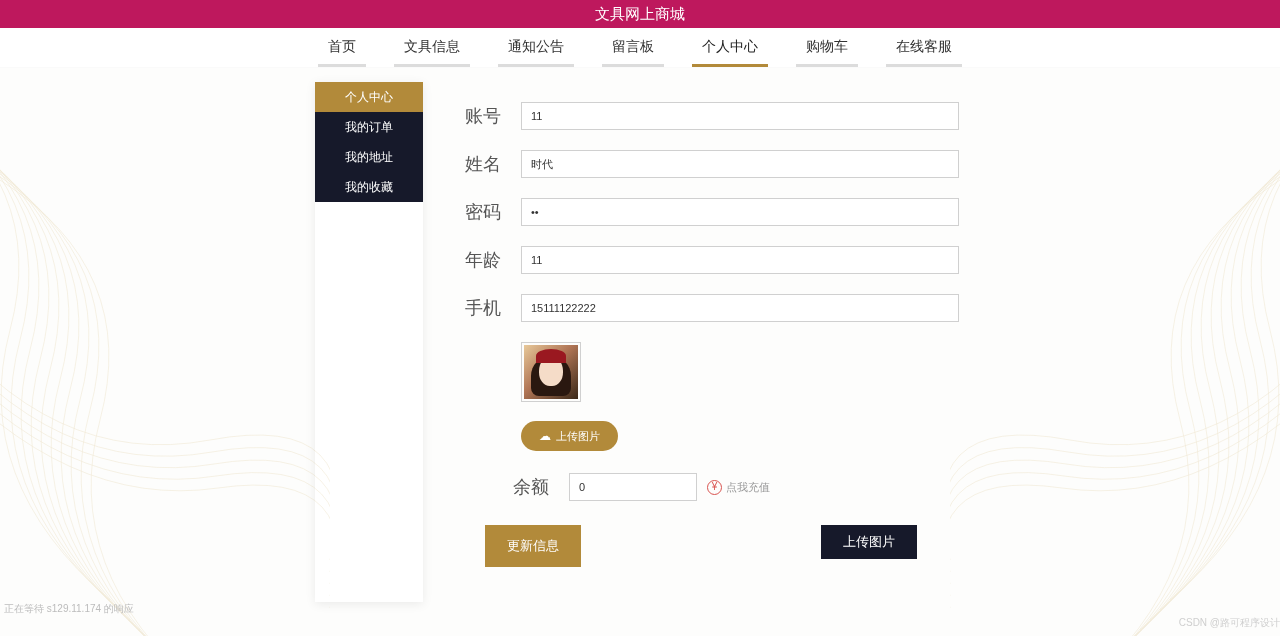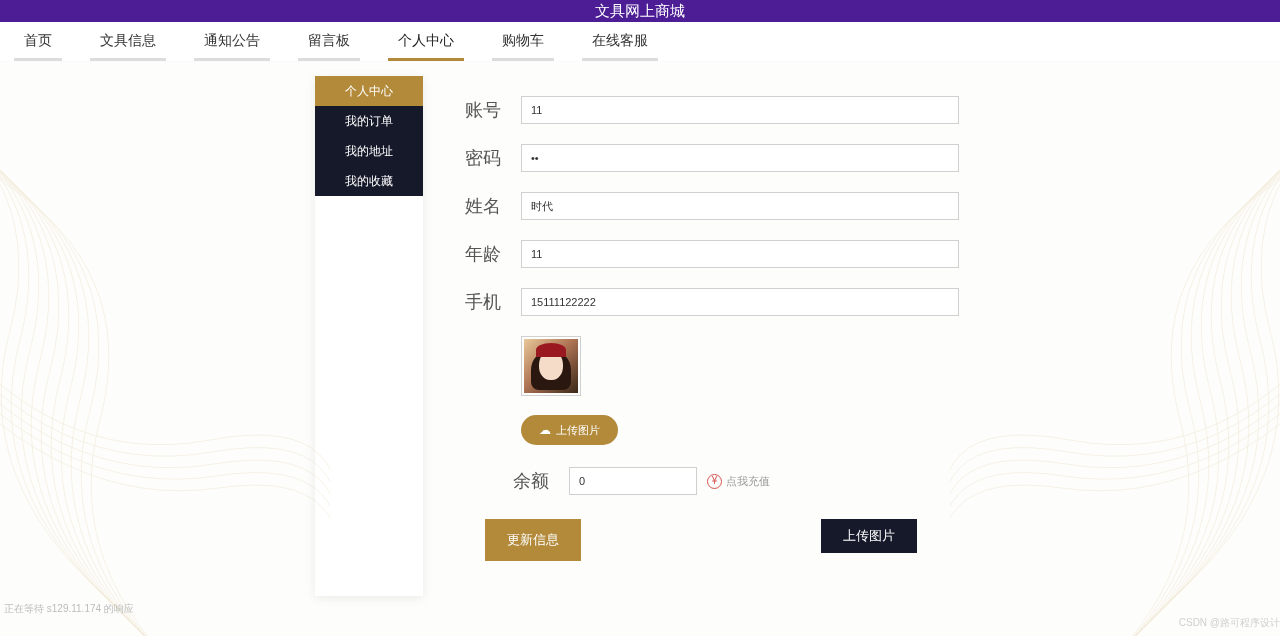--- a/index.html
+++ b/index.html
@@ -4,23 +4,23 @@
   <style>
     * { margin: 0; padding: 0; box-sizing: border-box; font-family: "Microsoft YaHei", Arial, sans-serif; }
     body { background: #fdfdfc; width: 1280px; height: 636px; overflow: hidden; position: relative; }
     
     
     .bg-wave-left, .bg-wave-right { position: absolute; pointer-events: none; opacity: 0.35; }
     .bg-wave-left { left: -50px; top: 60px; width: 380px; height: 580px; }
     .bg-wave-right { right: -50px; top: 60px; width: 380px; height: 580px; transform: scaleX(-1); }
     .bg-wave-left svg, .bg-wave-right svg { width: 100%; height: 100%; }
     
-    .header { background: #4c1d95; color: #fff; height: 22px; display: flex; align-items: center; justify-content: center; font-size: 15px; font-weight: 500; }
+    .header { background: #be185d; color: #fff; height: 28px; display: flex; align-items: center; justify-content: center; font-size: 15px; font-weight: 500; }
     
-    .nav { background: #fff; display: flex; height: 40px; border-bottom: 1px solid rgba(0,0,0,0.02); }
+    .nav { background: #fff; display: flex; justify-content: center; height: 40px; border-bottom: 1px solid rgba(0,0,0,0.02); }
     .nav-item { padding: 0 10px; margin: 0 14px; font-size: 14px; color: #333; line-height: 36px; cursor: pointer; border-bottom: 3px solid #dcdcdc; }
     .nav-item.active { border-bottom-color: #b28a3a; color: #222; }
     
     .container { width: 650px; margin: 14px auto 0; display: flex; }
     
     .sidebar { width: 108px; background: #fff; box-shadow: 0 2px 10px rgba(0,0,0,0.08); flex-shrink: 0; min-height: 520px; }
     .sidebar-item { height: 30px; line-height: 30px; text-align: center; font-size: 12px; color: #fff; background: #16192a; cursor: pointer; }
     .sidebar-item.active { background: #b28a3a; }
     
     .main { flex: 1; padding: 20px 0 0 42px; }
@@ -119,26 +119,26 @@
     <div class="sidebar-item"><span>我的地址</span></div>
     <div class="sidebar-item"><span>我的收藏</span></div>
   </div>
 
   <div class="main">
     <div class="form-row">
       <div class="form-label">账号</div>
       <input class="form-input" value="11" style="">
     </div>
     <div class="form-row">
+      <div class="form-label">姓名</div>
+      <input class="form-input" value="时代" style="">
+    </div>
+    <div class="form-row">
       <div class="form-label">密码</div>
       <input class="form-input" type="text" value="••" style="">
-    </div>
-    <div class="form-row">
-      <div class="form-label">姓名</div>
-      <input class="form-input" value="时代" style="">
     </div>
     <div class="form-row">
       <div class="form-label">年龄</div>
       <input class="form-input" value="11" style="">
     </div>
     <div class="form-row">
       <div class="form-label">手机</div>
       <input class="form-input" value="15111122222" style="">
     </div>
 

